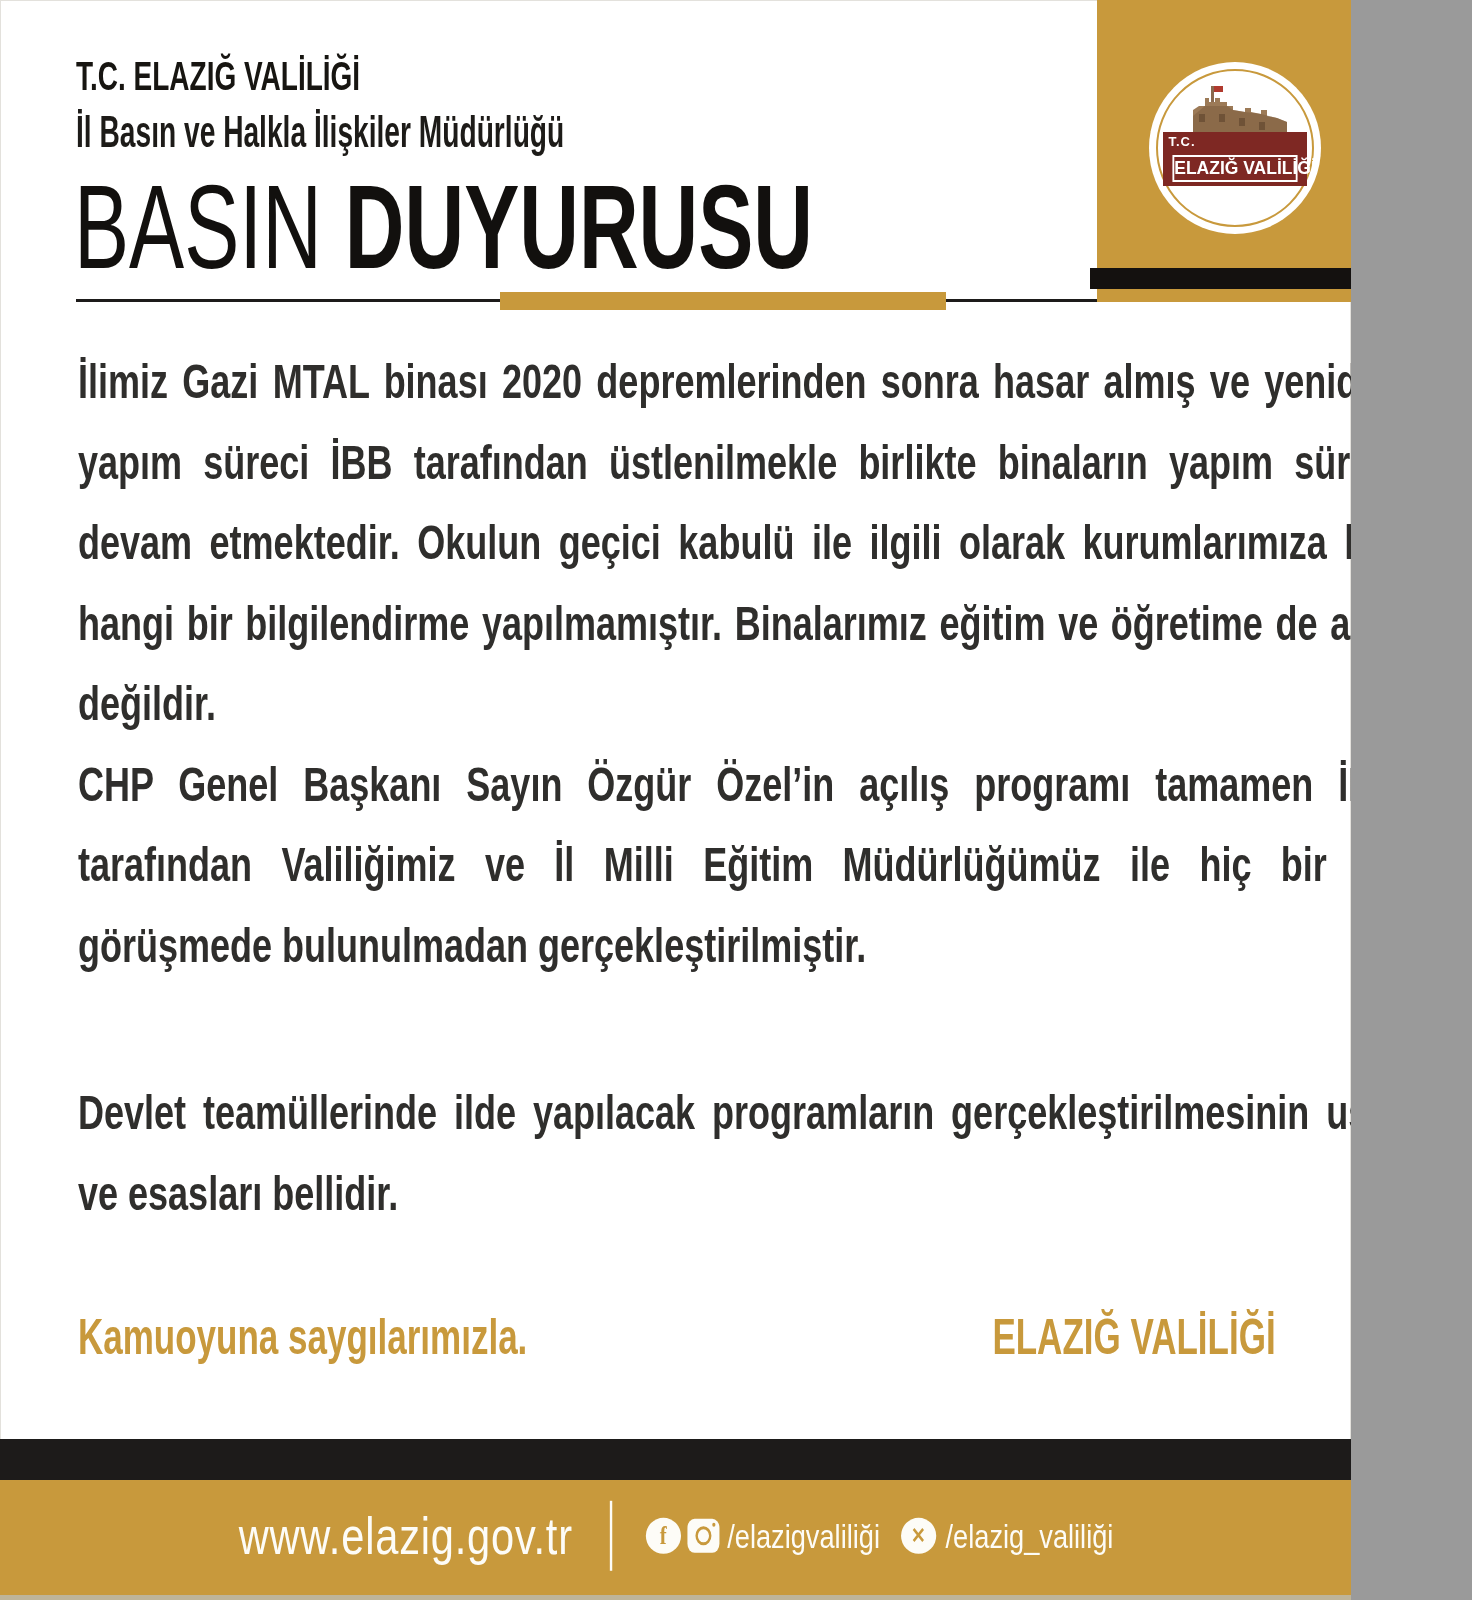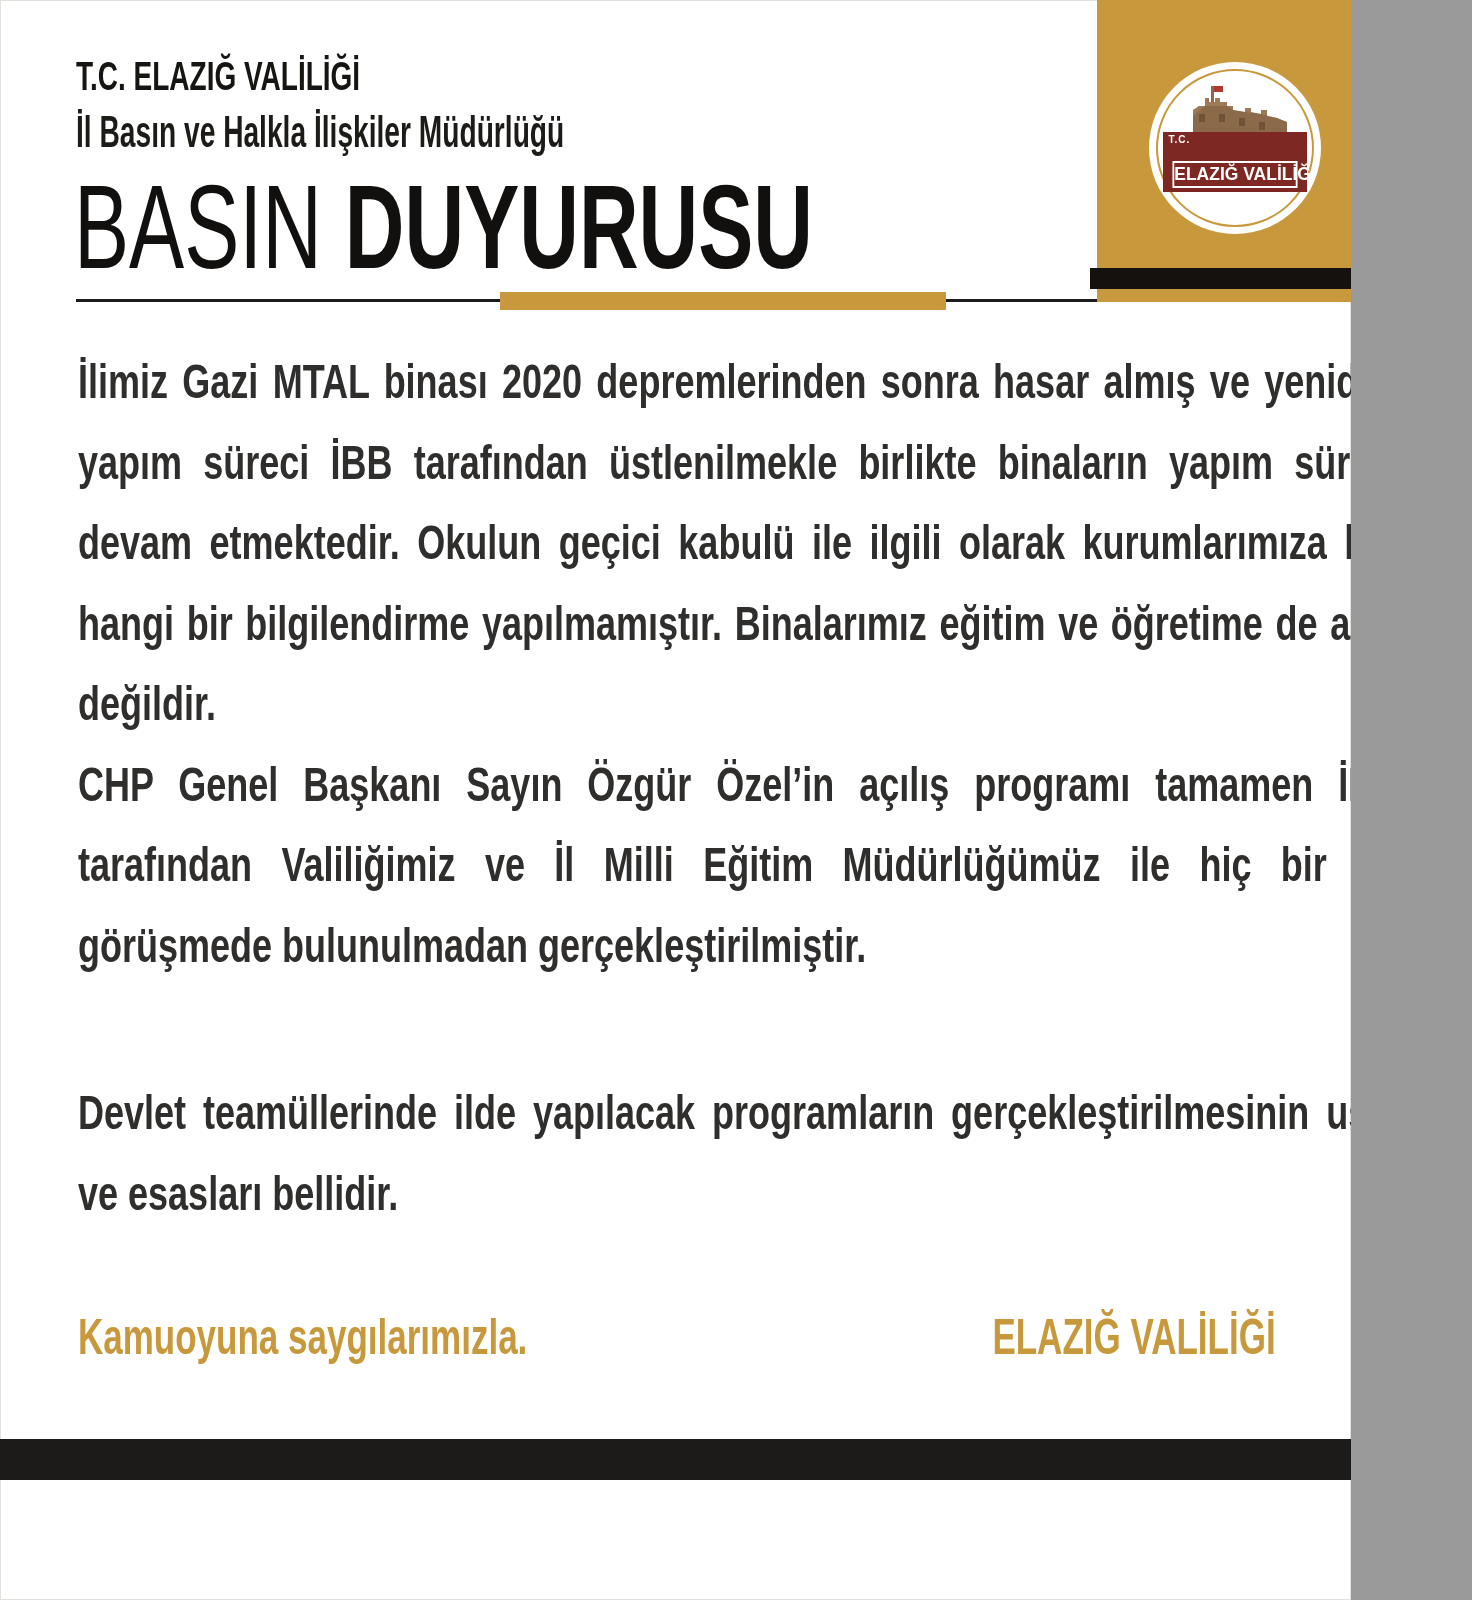--- a/index.html
+++ b/index.html
@@ -63,22 +63,22 @@
     border:2px solid #C8993C;border-radius:50%;
   }
   .castle{
     position:absolute;left:50%;top:22px;transform:translateX(-50%);
   }
   .logo-banner{
     position:absolute;left:50%;top:70px;transform:translateX(-50%);
     width:144px;background:#7E2823;padding:3px 4px 4px 4px;box-sizing:border-box;
   }
   .logo-banner .tc{
-    color:#ffffff;font-size:10px;font-weight:700;line-height:1;
-    display:block;margin:0 0 16px 2px;letter-spacing:1px;
+    color:#ffffff;font-size:13px;font-weight:700;line-height:1;
+    display:block;margin:0 0 7px 2px;letter-spacing:1px;
   }
   .logo-banner .inner{
     border:2px solid #ffffff;color:#ffffff;text-align:center;
     font-size:19px;font-weight:700;line-height:1.05;
     white-space:nowrap;transform:scaleX(0.92);transform-origin:center;
     padding:1px 0 2px 0;
   }
 
   
   .body-col{
@@ -183,14 +183,33 @@
   <div class="body-col">
     <p>İlimiz Gazi MTAL binası 2020 depremlerinden sonra hasar almış ve yeniden yapım süreci İBB tarafından üstlenilmekle birlikte binaların yapım süreci devam etmektedir. Okulun geçici kabulü ile ilgili olarak kurumlarımıza her hangi bir bilgilendirme yapılmamıştır. Binalarımız eğitim ve öğretime de açık değildir.</p>
     <p>CHP Genel Başkanı Sayın Özgür Özel’in açılış programı tamamen İBB tarafından Valiliğimiz ve İl Milli Eğitim Müdürlüğümüz ile hiç bir ön görüşmede bulunulmadan gerçekleştirilmiştir.</p>
     <p class="gap-before">Devlet teamüllerinde ilde yapılacak programların gerçekleştirilmesinin usul ve esasları bellidir.</p>
   </div>
 
   <div class="signoff-left">Kamuoyuna saygılarımızla.</div>
   <div class="signoff-right">ELAZIĞ VALİLİĞİ</div>
 
   <div class="footer-black"></div>
+  <div class="footer-gold">
+    <div class="footer-row">
+      <span class="site-text">www.elazig.gov.tr</span>
+      <span class="footer-divider"></span>
+      <span class="icon-circle">
+          <span class="fb-glyph">f</span>
+        </span>
+      <span class="ig-icon">
+          <span class="ig-lens"></span>
+          <span class="ig-dot"></span>
+        </span>
+      <span class="handle-text">/elazigvaliliği</span>
+      <span class="icon-circle x-wrap">
+          <span class="x-glyph">✕</span>
+        </span>
+      <span class="handle-text second">/elazig_valiliği</span>
+    </div>
+    <div class="footer-edge"></div>
+  </div>
 
 </div>
 
 </body></html>

